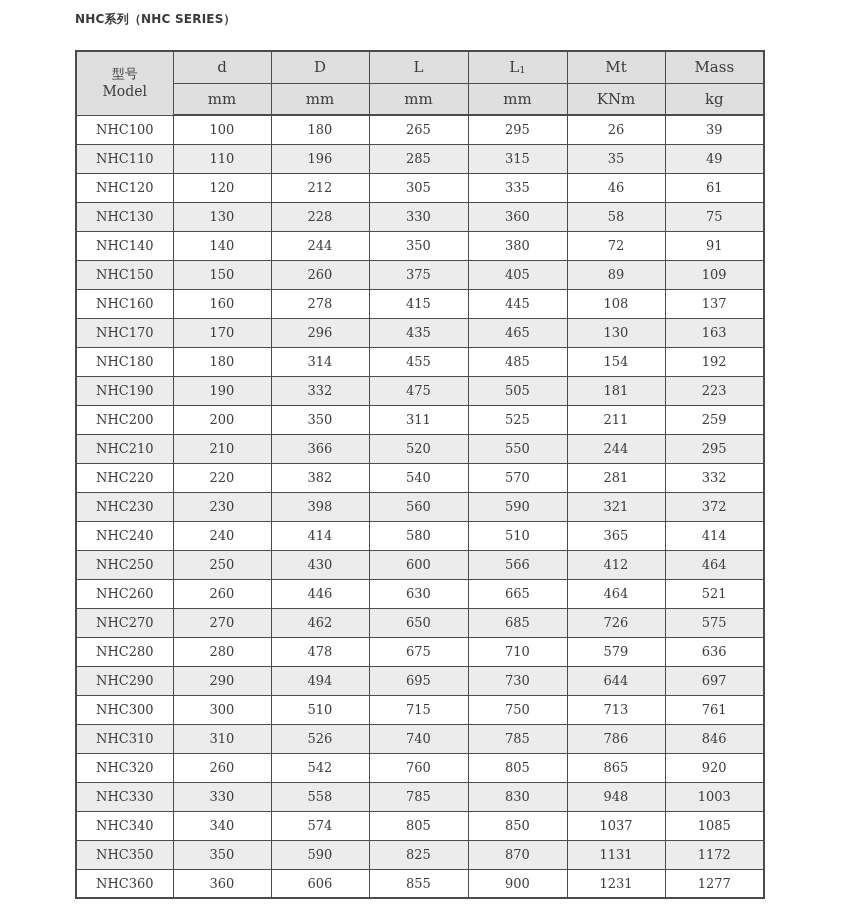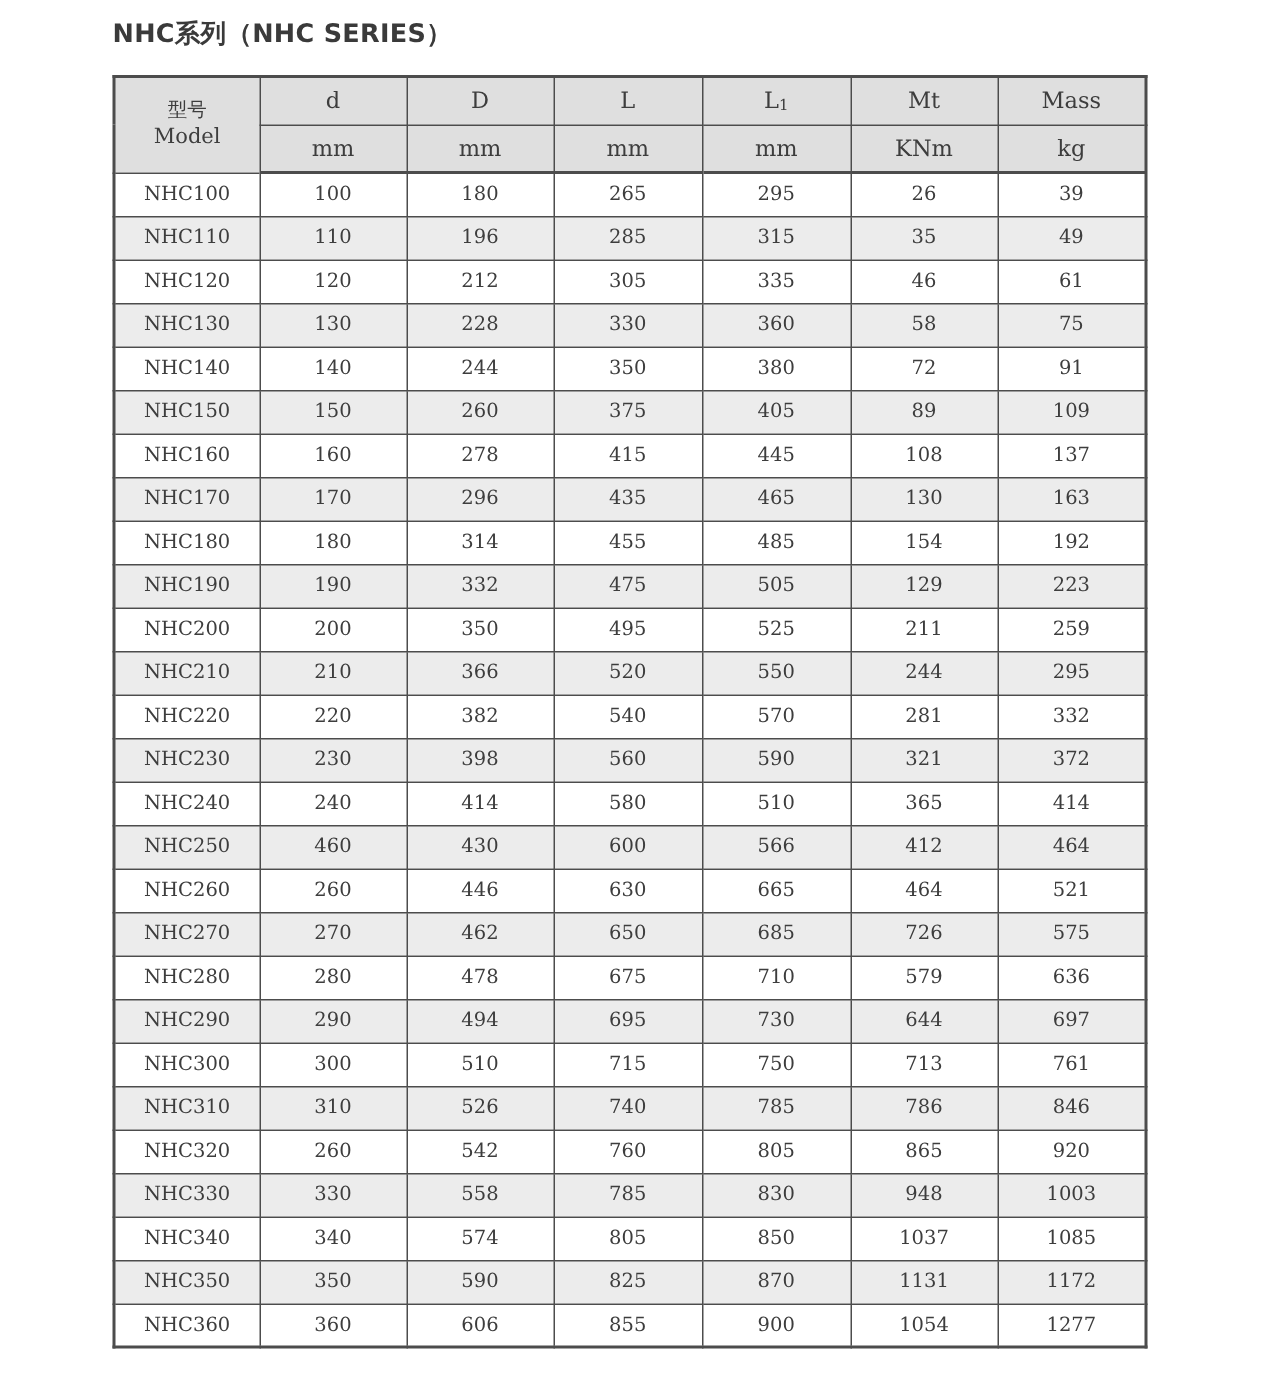--- a/index.html
+++ b/index.html
@@ -18,21 +18,21 @@
     font-family: "DejaVu Serif", "Liberation Serif", serif;
     position: relative;
     overflow: hidden;
   }
   .page-title {
     position: absolute;
     left: 75px;
     top: 11px;
     font-family: "DejaVu Sans", "Liberation Sans", sans-serif;
     font-weight: bold;
-    font-size: 17px;
+    font-size: 12px;
     letter-spacing: 0.2px;
     color: #3a3a3a;
     white-space: nowrap;
   }
   table.spec {
     position: absolute;
     left: 75px;
     top: 50px;
     width: 688px;
     border-collapse: collapse;
@@ -181,28 +181,28 @@
     <td>485</td>
     <td>154</td>
     <td>192</td>
   </tr>
       <tr>
     <td>NHC190</td>
     <td>190</td>
     <td>332</td>
     <td>475</td>
     <td>505</td>
-    <td>129</td>
+    <td>181</td>
     <td>223</td>
   </tr>
       <tr>
     <td>NHC200</td>
     <td>200</td>
     <td>350</td>
-    <td>495</td>
+    <td>311</td>
     <td>525</td>
     <td>211</td>
     <td>259</td>
   </tr>
       <tr>
     <td>NHC210</td>
     <td>210</td>
     <td>366</td>
     <td>520</td>
     <td>550</td>
@@ -231,21 +231,21 @@
     <td>NHC240</td>
     <td>240</td>
     <td>414</td>
     <td>580</td>
     <td>510</td>
     <td>365</td>
     <td>414</td>
   </tr>
       <tr>
     <td>NHC250</td>
-    <td>460</td>
+    <td>250</td>
     <td>430</td>
     <td>600</td>
     <td>566</td>
     <td>412</td>
     <td>464</td>
   </tr>
       <tr>
     <td>NHC260</td>
     <td>260</td>
     <td>446</td>
@@ -334,17 +334,17 @@
     <td>870</td>
     <td>1131</td>
     <td>1172</td>
   </tr>
       <tr>
     <td>NHC360</td>
     <td>360</td>
     <td>606</td>
     <td>855</td>
     <td>900</td>
-    <td>1054</td>
+    <td>1231</td>
     <td>1277</td>
   </tr>
     </tbody>
 </table>
 
 </body></html>

